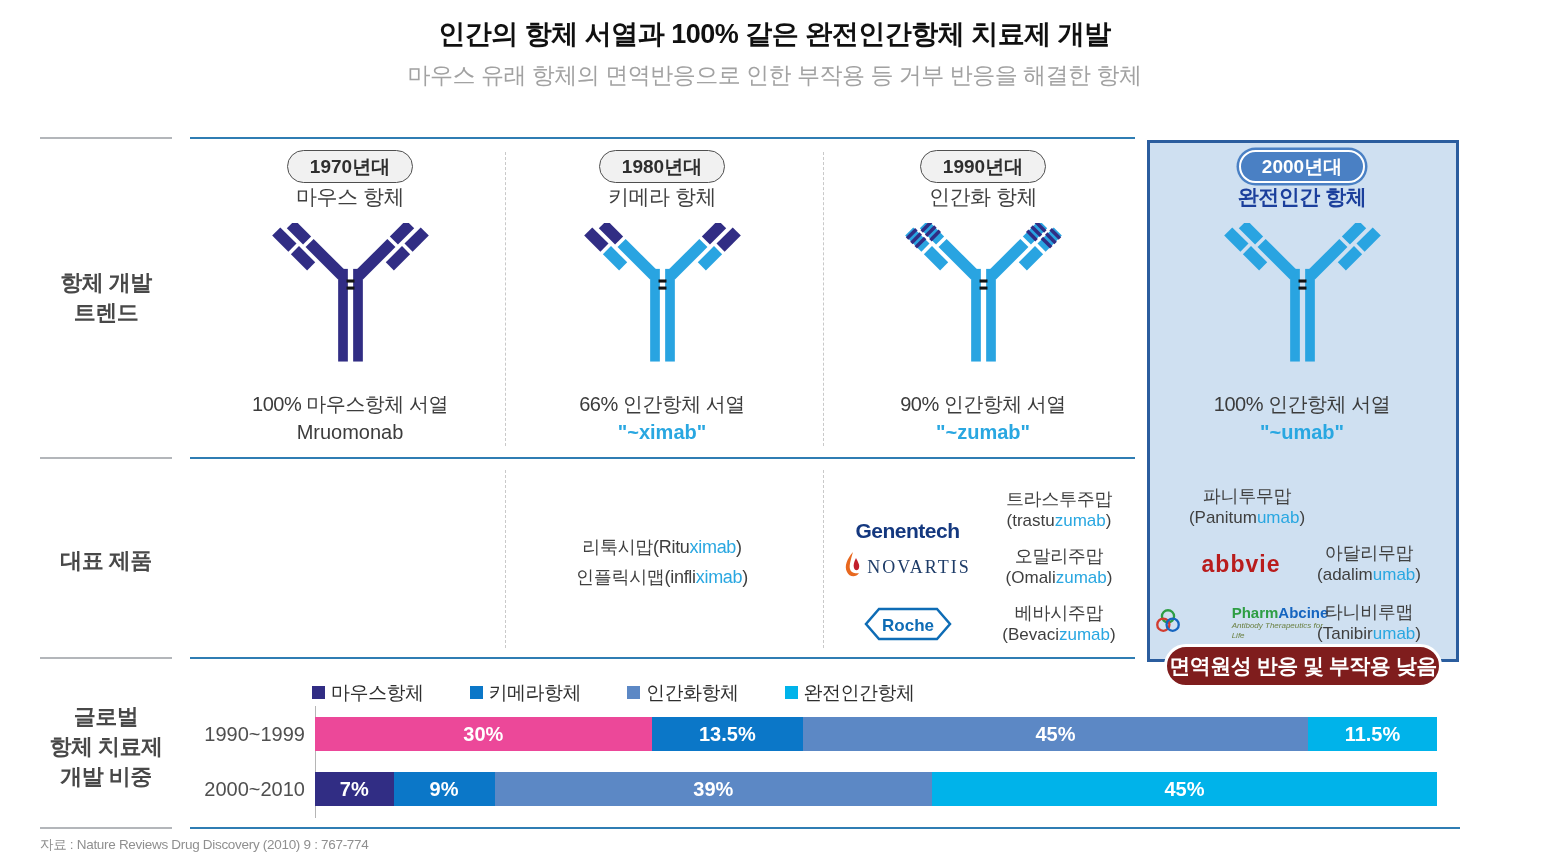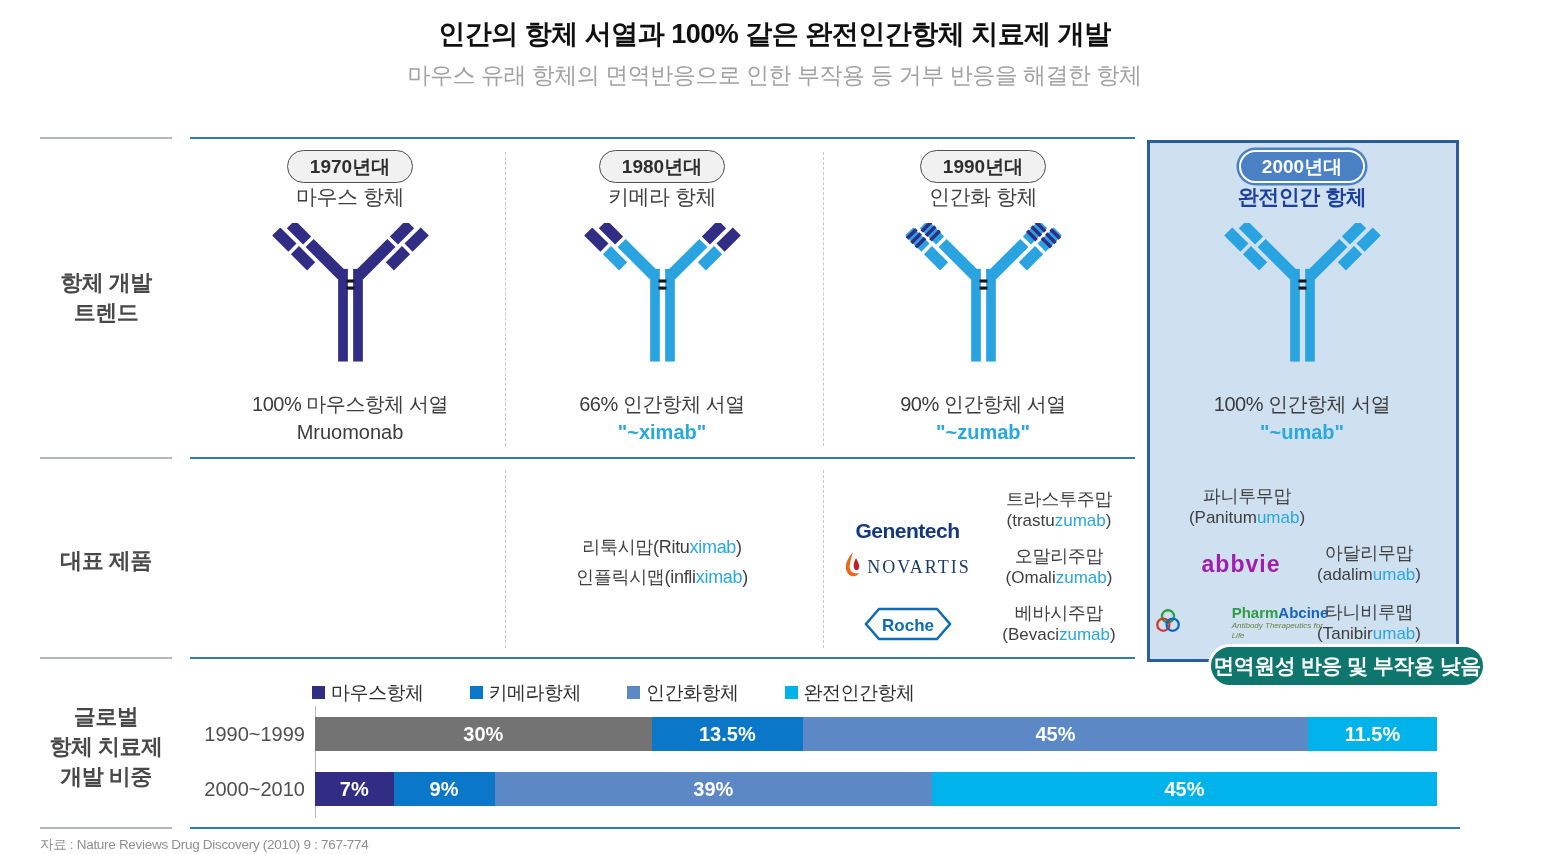--- a/index.html
+++ b/index.html
@@ -25,43 +25,43 @@
         display:flex;align-items:center;justify-content:center;font-size:19px;font-weight:600;color:#2e2e2e;box-sizing:border-box;}
   .pill.blue{background:#4a80c4;border:2px solid #ffffff;box-shadow:0 0 0 2.5px #4a80c4;color:#ffffff;}
   .coltype{font-size:21px;color:#3f3f3f;letter-spacing:-0.5px;}
   .coltype.strong{font-weight:bold;color:#1b3f9c;}
   .ab-icon{margin-top:12px;}
   .caption{margin-top:14px;font-size:20px;color:#3c3c3c;letter-spacing:-0.5px;}
   .gname{margin-top:3px;font-size:20px;color:#3c3c3c;}
   .suffix{margin-top:3px;font-size:20px;font-weight:bold;color:#29a7e1;}
   
   .panel{left:1147px;top:140px;width:312px;height:522px;background:#cfe0f1;border:3px solid #2b5d9e;box-sizing:border-box;}
-  .badge{left:1164px;top:644px;width:272px;height:38px;background:#0f766e;border:3px solid #ffffff;border-radius:22px;
-         display:flex;align-items:center;justify-content:center;color:#ffffff;font-size:21px;font-weight:bold;letter-spacing:-0.5px;z-index:5;margin-left:44px;}
+  .badge{left:1164px;top:644px;width:272px;height:38px;background:#7f1d1d;border:3px solid #ffffff;border-radius:22px;
+         display:flex;align-items:center;justify-content:center;color:#ffffff;font-size:21px;font-weight:bold;letter-spacing:-0.5px;z-index:5;}
   
   .prod-lines{left:537px;top:532px;width:250px;text-align:center;font-size:18px;line-height:30px;color:#3f3f3f;letter-spacing:-0.3px;}
   .hl{color:#29a7e1;}
   .prod-table{display:flex;flex-direction:column;}
   .prod-row{display:flex;align-items:center;margin-bottom:11px;}
   .logo-cell{display:flex;align-items:center;justify-content:center;}
   .name-cell{text-align:center;}
   .name-ko{font-size:18px;color:#3f3f3f;line-height:22px;letter-spacing:-0.3px;}
   .name-en{font-size:17px;color:#3f3f3f;line-height:22px;}
   .t3{left:835px;top:487px;width:305px;}
   .t3 .logo-cell{width:145px;height:46px;}
   .t3 .name-cell{width:158px;}
   .t4{left:1180px;top:485px;width:258px;}
   .t4 .logo-cell{width:122px;height:48px;}
   .t4 .name-cell{width:134px;}
   
   .logo-genentech{font-size:21px;font-weight:bold;color:#14387f;letter-spacing:-0.5px;margin-top:42px;}
   .logo-novartis{display:flex;align-items:center;gap:5px;}
   .logo-novartis span{font-family:"Liberation Serif",serif;font-size:18px;color:#1e3c68;letter-spacing:2px;}
   .logo-amgen{font-size:23px;font-weight:bold;font-style:italic;color:#0e63c0;letter-spacing:-1px;}
-  .logo-abbvie{font-size:23px;font-weight:bold;color:#a21caf;letter-spacing:1px;}
+  .logo-abbvie{font-size:23px;font-weight:bold;color:#b91c1c;letter-spacing:1px;}
   .logo-pharmabcine{display:flex;align-items:center;gap:4px;}
   .pa-text{display:flex;flex-direction:column;align-items:flex-start;margin-left:46px;}
   .pa-name{font-size:15px;font-weight:bold;line-height:16px;}
   .pa-name .pa1{color:#2e9e44;}
   .pa-name .pa2{color:#1565c0;}
   .pa-tag{font-size:8px;font-style:italic;color:#6b8043;line-height:10px;}
   
   .chart{left:190px;top:672px;width:1260px;height:150px;}
   .legend{position:absolute;left:122px;top:8px;display:flex;gap:46px;}
   .legend-item{display:flex;align-items:center;gap:6px;font-size:19px;color:#2e2e2e;letter-spacing:-0.5px;}
@@ -339,21 +339,21 @@
       </span>
       <span class="legend-item">
         <span class="swatch" style="background: rgb(0, 179, 234);"></span>
         <span>완전인간항체</span>
       </span>
     </div>
   <div class="axis"></div>
   <div class="bar-row r0">
     <div class="bar-label">1990~1999</div>
     <div class="bar-track">
-        <div class="seg" style="width: 30%; background: #737373;">30%</div>
+        <div class="seg" style="width: 30%; background: #ec4899;">30%</div>
         <div class="seg" style="width: 13.5%; background: rgb(11, 119, 200);">13.5%</div>
         <div class="seg" style="width: 45%; background: rgb(92, 136, 197);">45%</div>
         <div class="seg" style="width: 11.5%; background: rgb(0, 179, 234);">11.5%</div>
       </div>
   </div>
   <div class="bar-row r1">
     <div class="bar-label">2000~2010</div>
     <div class="bar-track">
         <div class="seg" style="width: 7%; background: rgb(49, 45, 132);">7%</div>
         <div class="seg" style="width: 9%; background: rgb(11, 119, 200);">9%</div>

